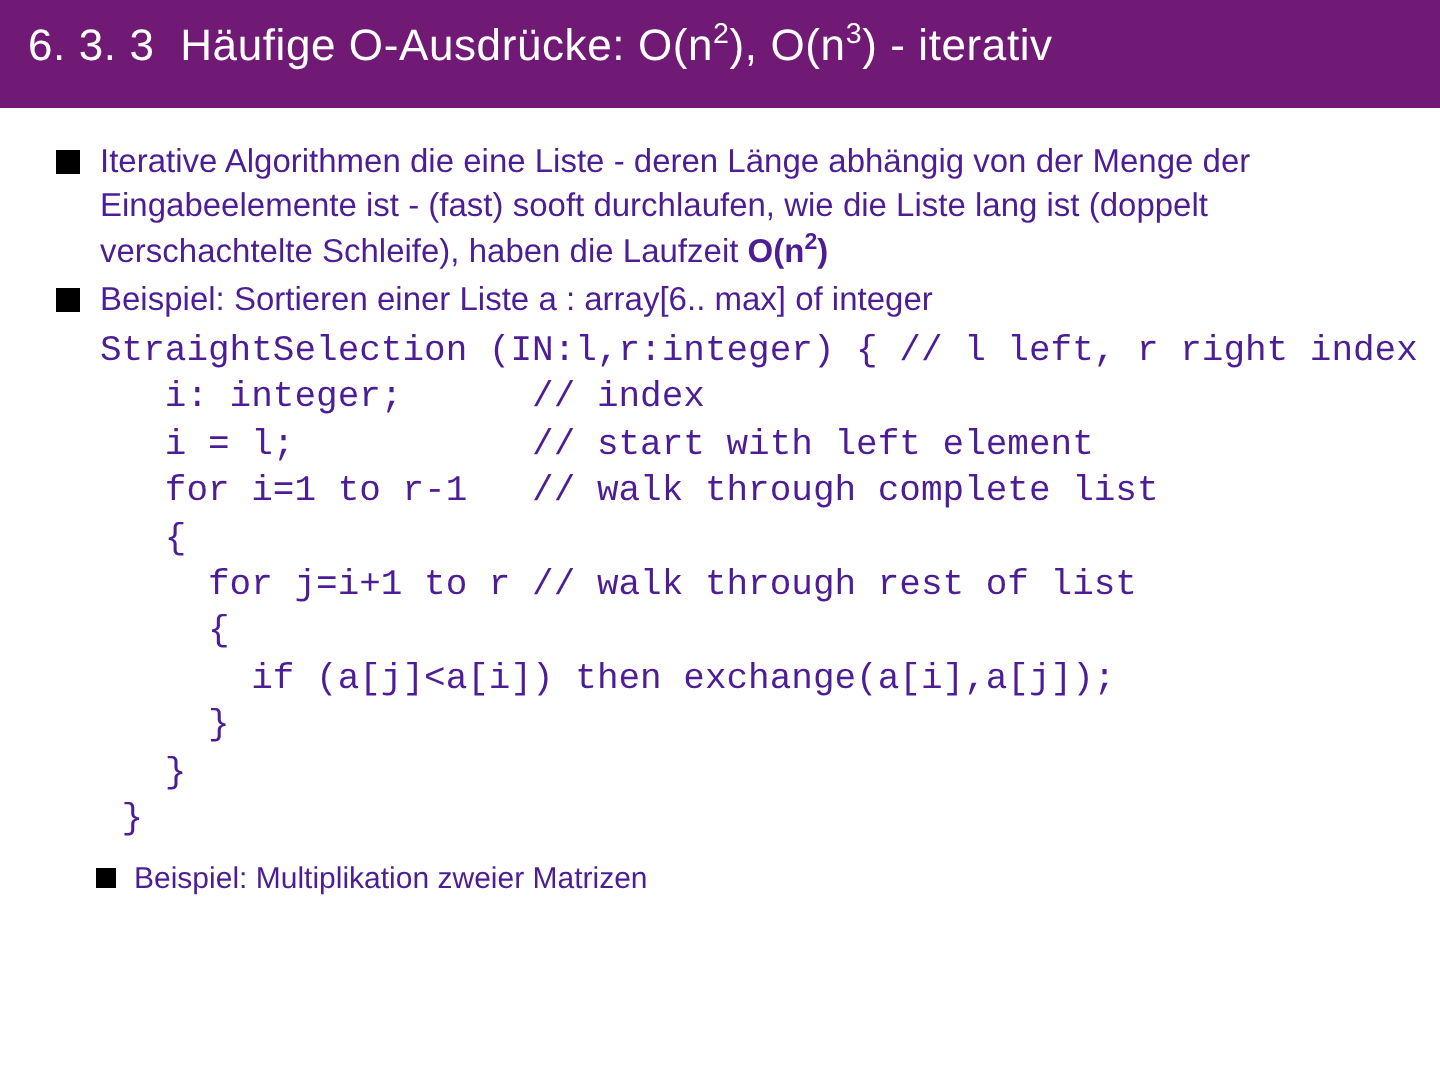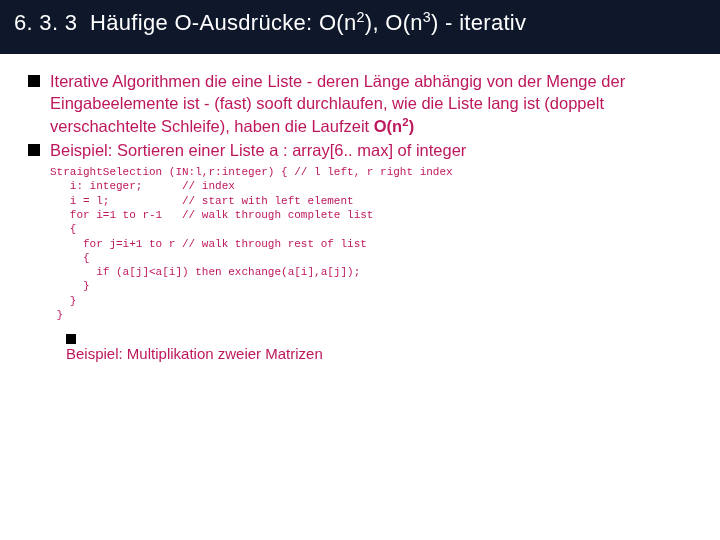--- a/index.html
+++ b/index.html
@@ -4,52 +4,51 @@
 <style>
   * { margin: 0; padding: 0; box-sizing: border-box; }
   body {
     width: 720px;
     height: 540px;
     background: #ffffff;
     font-family: Arial, Helvetica, sans-serif;
     overflow: hidden;
   }
   .title-bar {
-    background: #0f172a;
+    background: #701a75;
     color: #ffffff;
     padding: 10px 14px 18px 14px;
     font-size: 22px;
     letter-spacing: 0.3px;
   }
   .title-bar sup { font-size: 0.65em; vertical-align: super; line-height: 0; }
   .content {
     padding: 16px 28px 0 28px;
-    color: #be185d;
+    color: #4c1d95;
     font-size: 16.5px;
     line-height: 1.35;
   }
   .bullet-row { display: flex; align-items: flex-start; margin-bottom: 2px; }
   .bullet {
     width: 12px; height: 12px; background: #000; flex: 0 0 12px;
     margin-top: 5px; margin-right: 10px;
   }
   .bullet-text { flex: 1; }
   .bullet-text sup { font-size: 0.7em; vertical-align: super; line-height: 0; }
   .code-block {
     font-family: "Courier New", monospace;
-    font-size: 11px;
+    font-size: 18px;
     line-height: 1.3;
     white-space: pre;
     margin: 4px 0 8px 22px;
   }
   .sub-bullet-row {
     display: flex; align-items: flex-start;
-    margin-left: 38px; margin-top: 4px;
+    margin-left: 20px; margin-top: 4px;
     font-size: 15px;
-    flex-direction: column;
   }
   .sub-bullet {
     width: 10px; height: 10px; background: #000; flex: 0 0 10px;
     margin-top: 4px; margin-right: 9px;
   }
   b { font-weight: bold; }
 </style>
 </head>
 <body>
 

